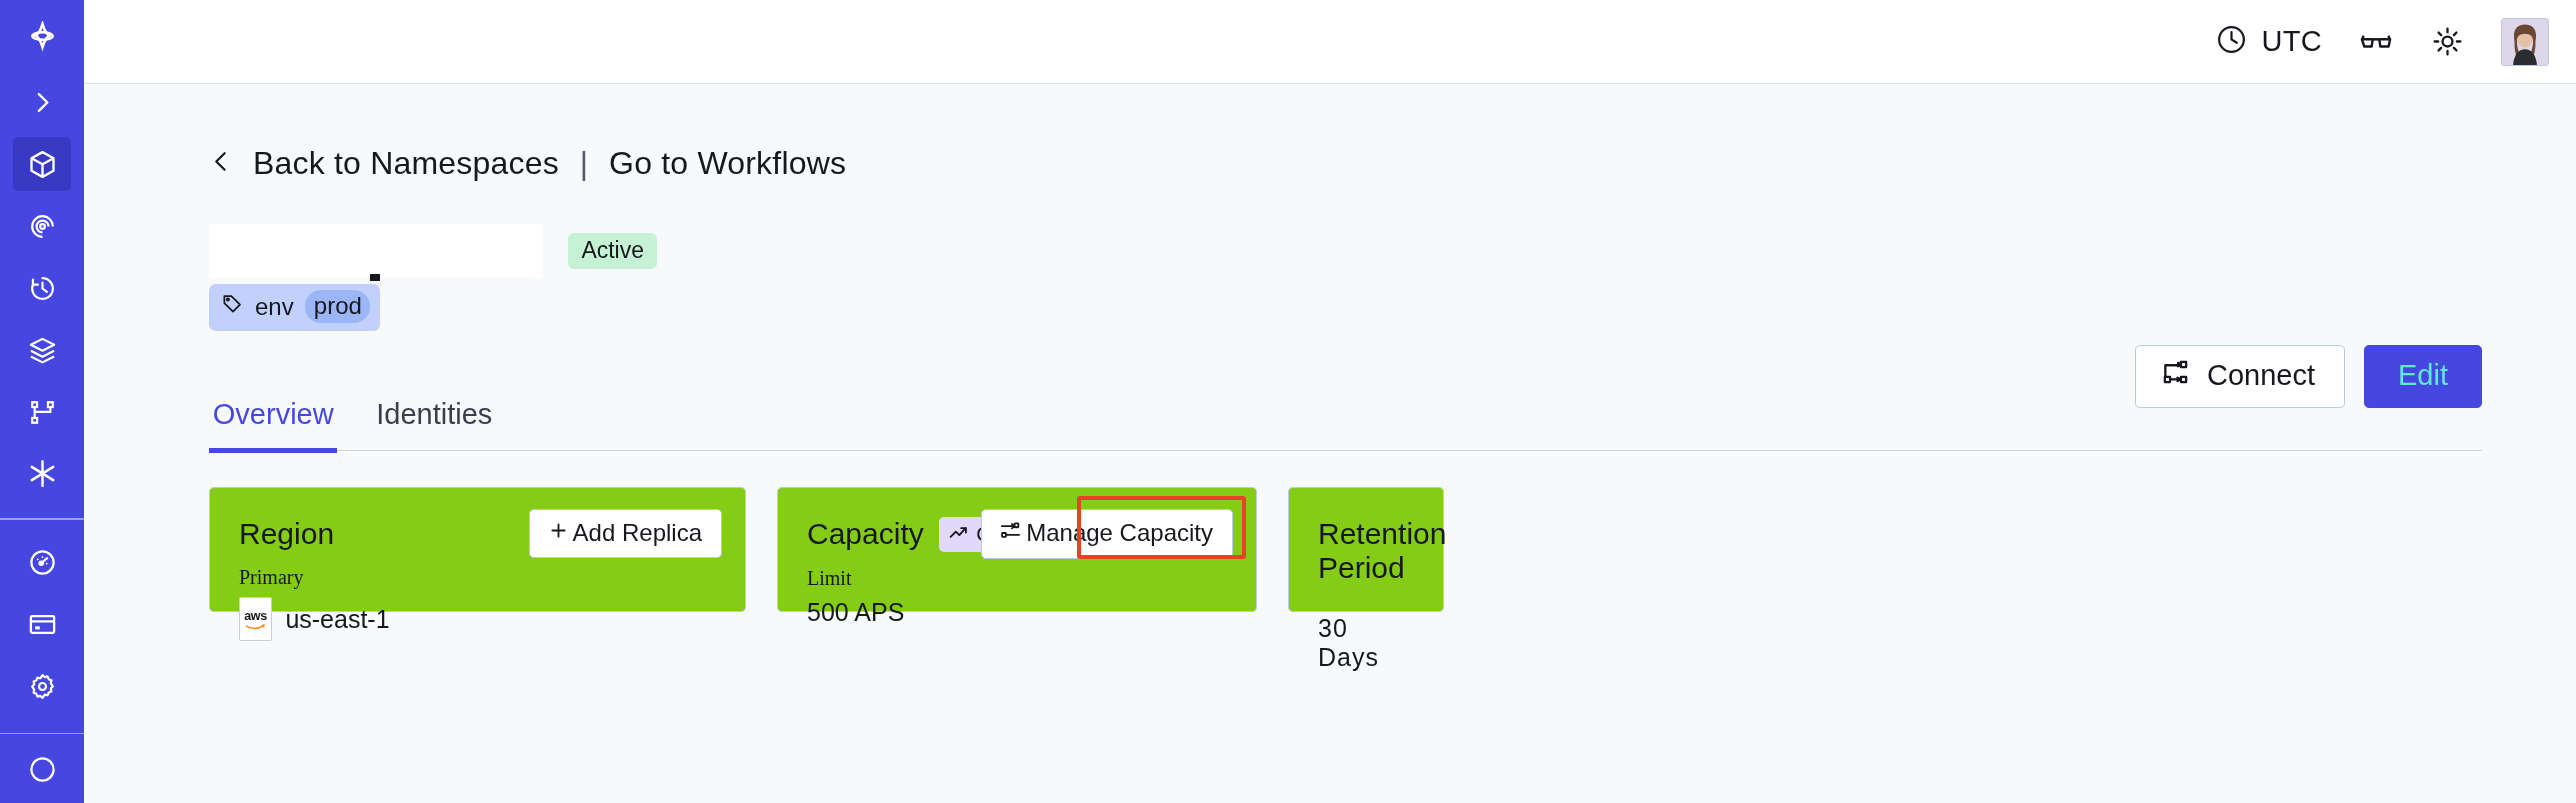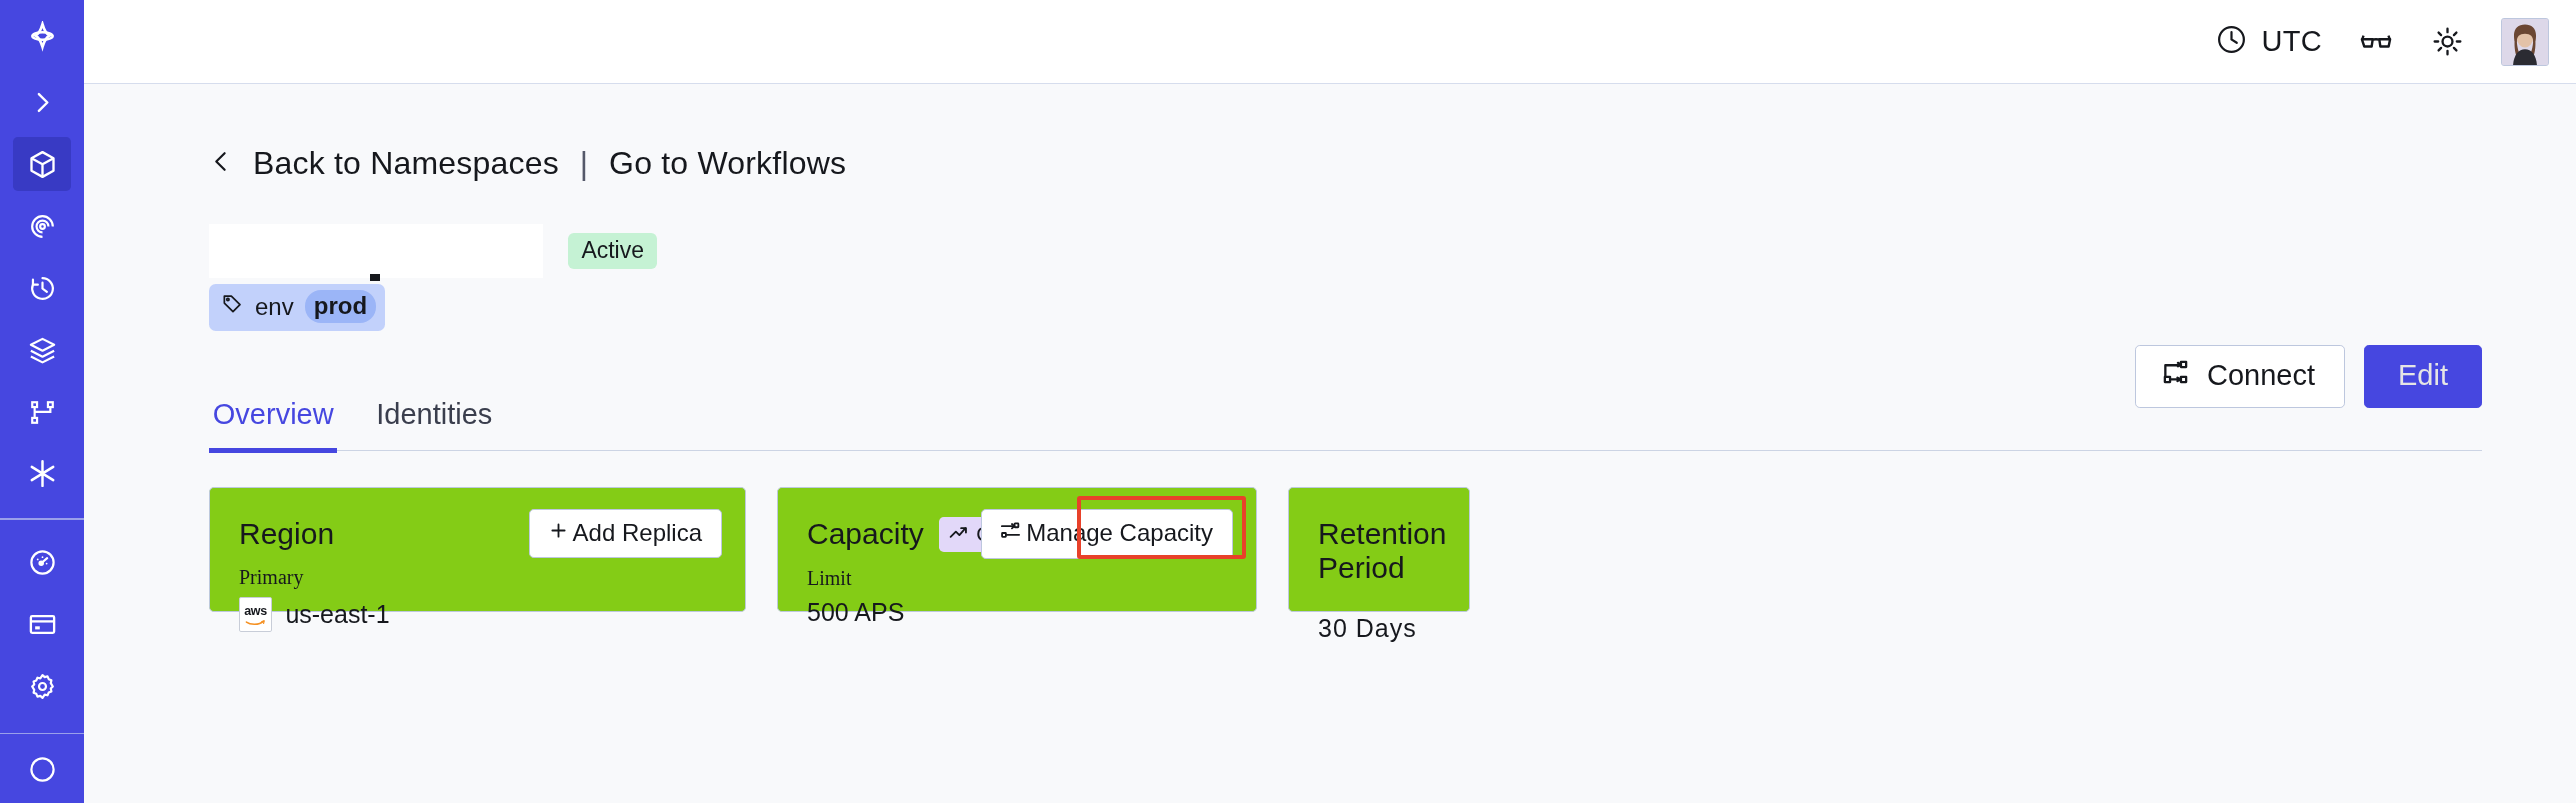--- a/index.html
+++ b/index.html
@@ -80,34 +80,34 @@
 
   .tagrow { margin-top: 6px; display: flex; }
   .tag {
     display: inline-flex; align-items: center; gap: 11.5px;
     background: #c2d1fb; border-radius: 6.7px;
     padding: 5.8px 9.6px 7.7px 11.5px; color: #16181d; font-size: 24px;
   }
   .tag-key { line-height: 1; }
   .tag-val {
     background: #9bb5f7; border-radius: 16px;
-    padding: 3.8px 8.6px 5.8px 8.6px; line-height: 1; font-weight: bold;
+    padding: 3.8px 8.6px 5.8px 8.6px; line-height: 1;
   }
 
   .actions { position: absolute; right: 94px; top: 261px; display: flex; gap: 19px; }
   .btn {
     display: inline-flex; align-items: center; justify-content: flex-end; gap: 17.3px;
     font-size: 29px; border-radius: 4.8px; cursor: pointer;
   }
   .btn-connect {
     background: #ffffff; border: 1.9px solid #bdc7de; color: #16181d;
     padding: 11.5px 29px 13.4px 25px;
   }
   .btn-edit {
-    background: #4647e0; border: 1.9px solid #4647e0; color: #e5e5e5;
+    background: #4647e0; border: 1.9px solid #4647e0; color: #5eead4;
     padding: 11.5px 33px 13.4px 33px;
   }
 
   .tabs {
     margin-top: 67px; display: flex; gap: 35px;
     border-bottom: 1.9px solid #ccd4e4; position: relative;
   }
   .tab {
     font-size: 29px; color: #3a3e4d; padding: 0 3.8px 19px 3.8px;
     cursor: pointer; position: relative;
@@ -120,33 +120,33 @@
 
   .cards {
     margin-top: 36px; display: flex; gap: 31px; align-items: flex-start;
   }
   .card {
     background: #84cc16; border: 1.9px solid #bdc9dd; border-radius: 4.8px;
     height: 125px; padding: 29px 27px 0 29px; position: relative;
   }
   .card.region { width: 537px; }
   .card.capacity { width: 480px; }
-  .card.retention { width: 182px; }
+  .card.retention { width: 156px; }
   .card-head { display: flex; align-items: center; gap: 15.3px; }
   .card-title { font-size: 30px; color: #16181d; font-weight: 400; }
   .badge-ondemand {
     display: inline-flex; align-items: center; gap: 7.7px;
     background: #e2d8f9; color: #16181d; border-radius: 4.8px;
     font-size: 21px; padding: 4.8px 10.5px 5.8px 8.6px; line-height: 1;
   }
   .card-sub { font-size: 20px; color: #16181d; margin-top: 15.3px; font-family: Liberation Serif, serif; }
   .card-val { font-size: 25px; color: #16181d; margin-top: 7.7px; display: flex; align-items: center; gap: 13.4px; }
   .card-val.retval { margin-top: 29px; letter-spacing: 1px; }
   .aws-logo {
-    width: 33px; height: 35px; border: 1.4px solid #c8cdd8; border-radius: 1.9px;
+    width: 33px; height: 44px; border: 1.4px solid #c8cdd8; border-radius: 1.9px;
     background: #fff; display: flex; flex-direction: column;
     align-items: center; justify-content: center; gap: 1px; padding-top: 1.9px;
   }
   .aws-txt { font-size: 12.5px; font-weight: 700; color: #16181d; line-height: 1; letter-spacing: -0.3px; }
   .aws-swoosh { width: 21px; height: 6.7px; }
 
   .card-btn {
     position: absolute; right: 23px; top: 21px;
     display: inline-flex; align-items: center; gap: 4px;
     background: #ffffff; border: 1.9px solid #bdc7de; border-radius: 4.8px;

